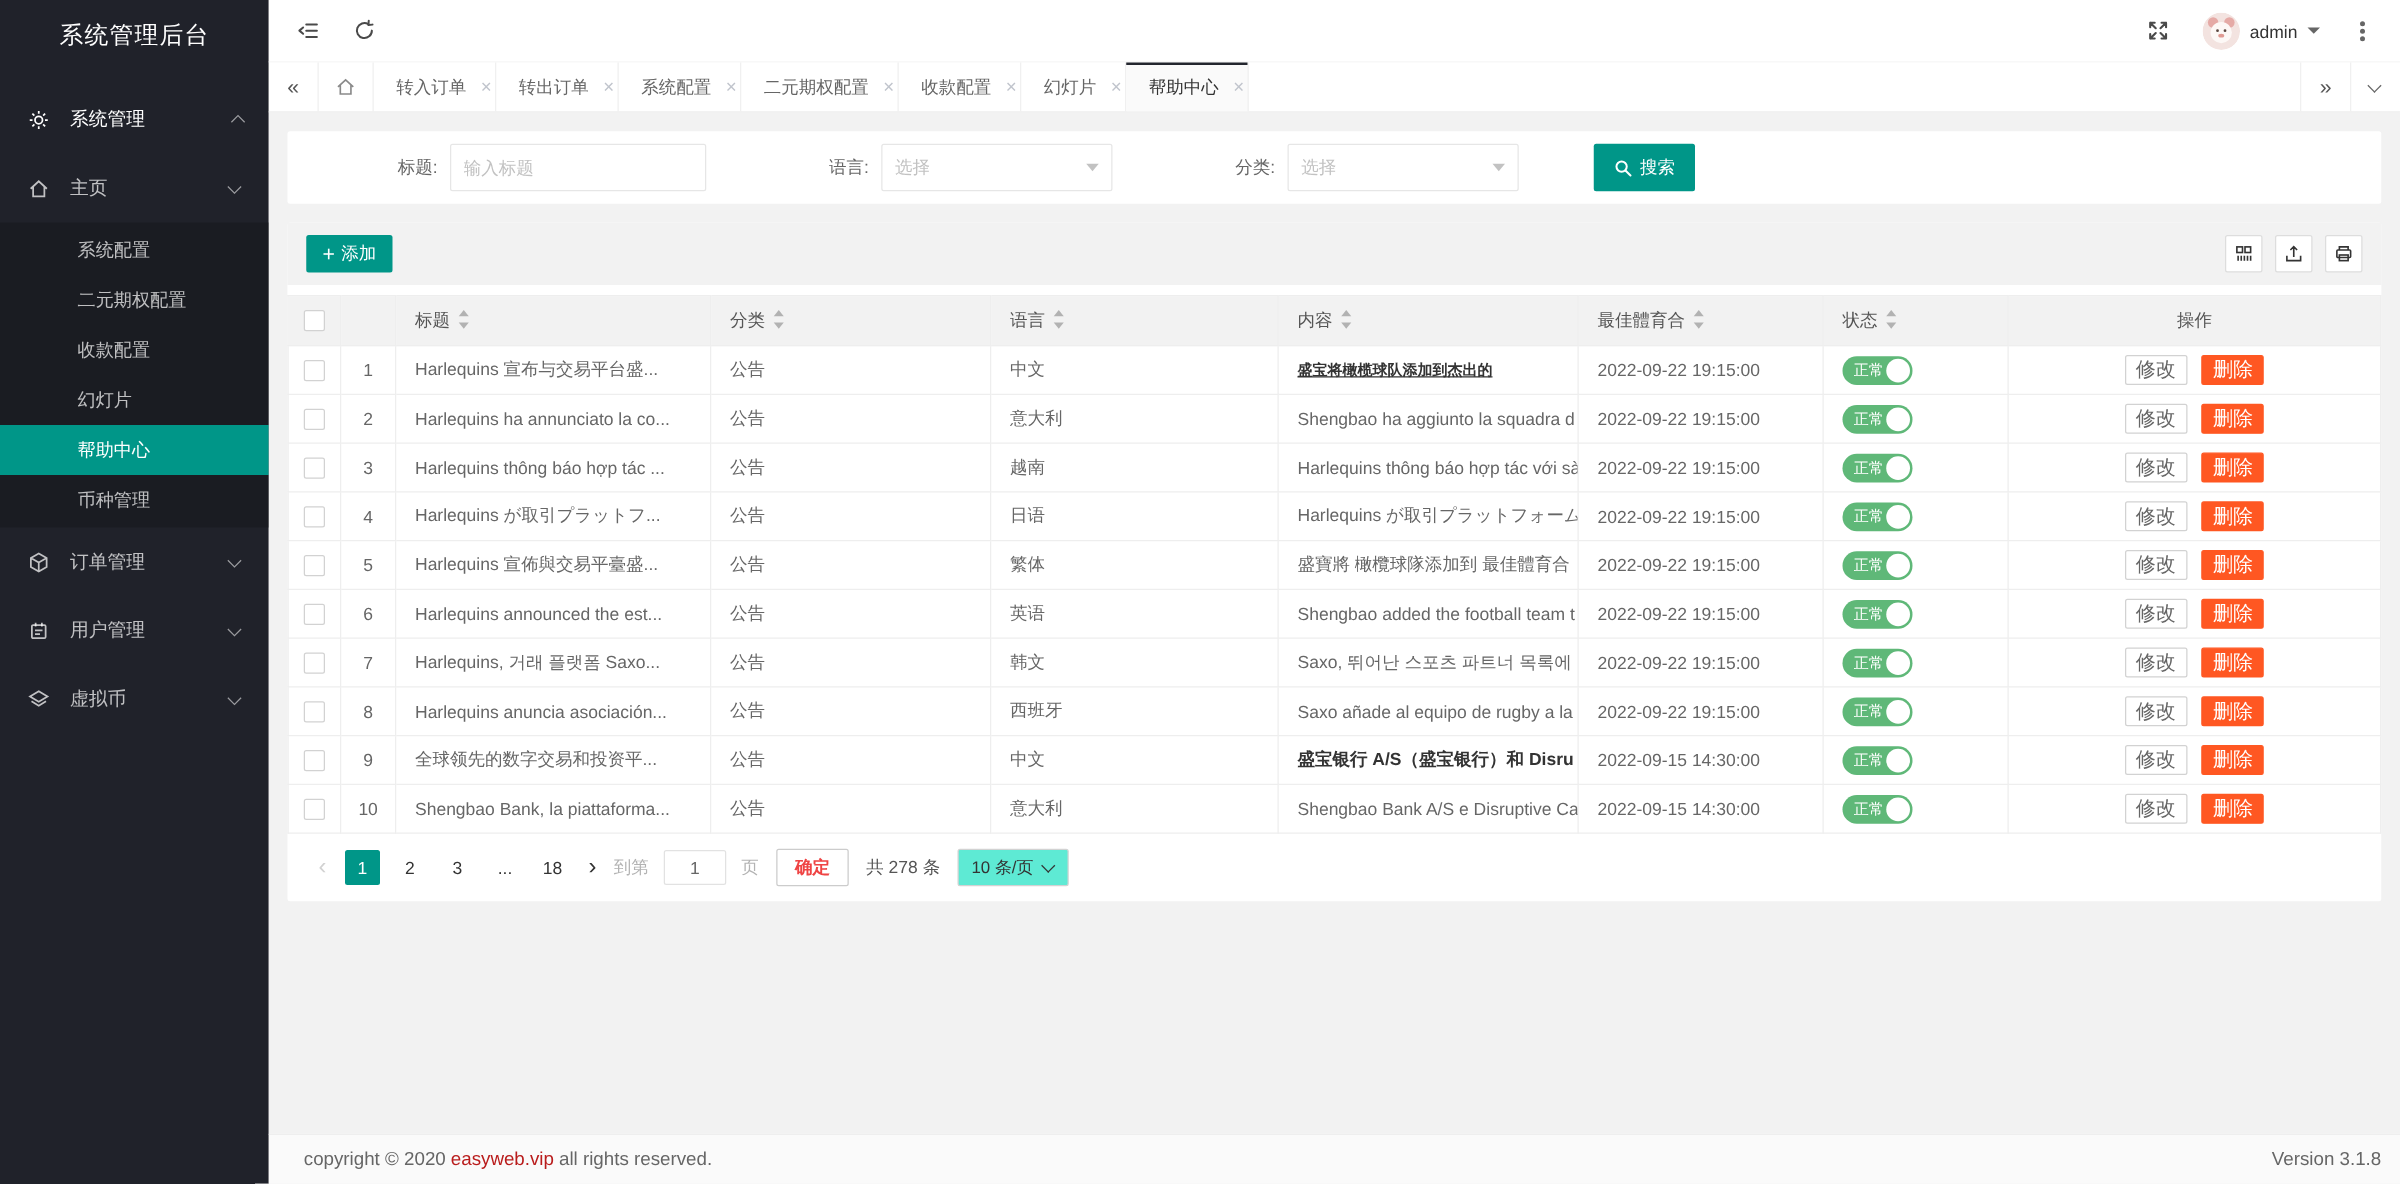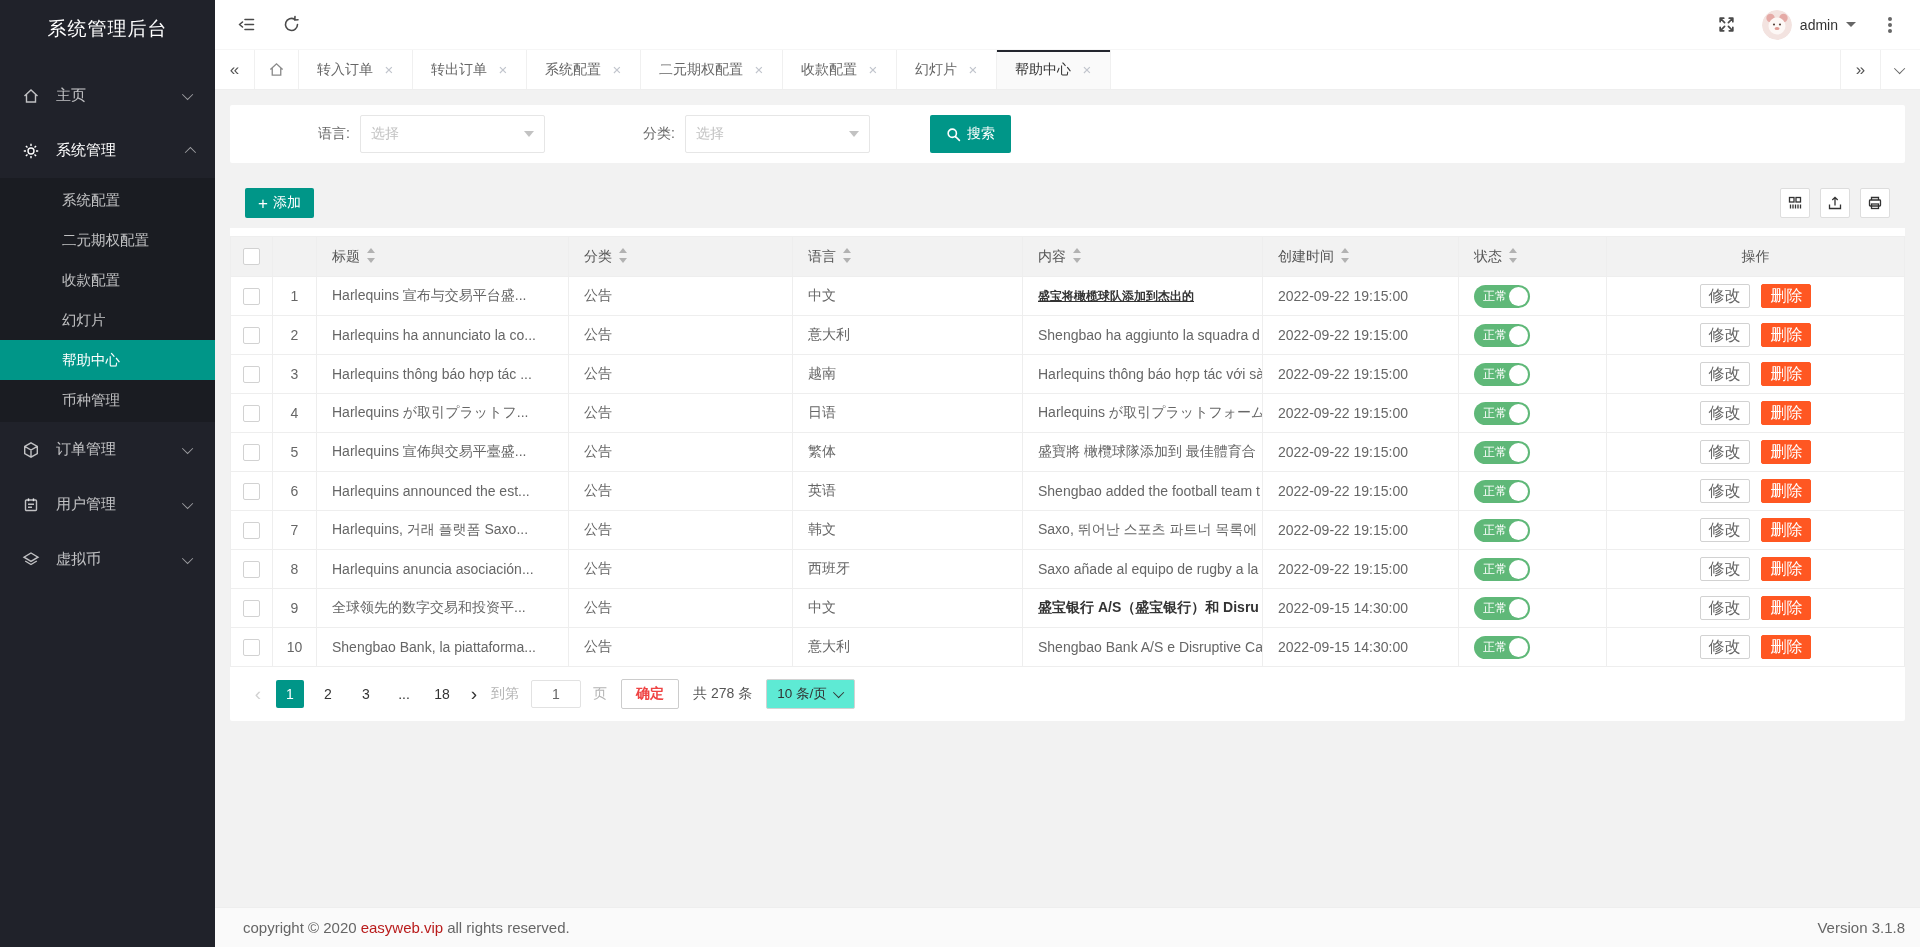--- a/index.html
+++ b/index.html
@@ -41,21 +41,21 @@
   .kebab { width:4px; height:4px; border-radius:50%; background:#666; box-shadow:0 -6px 0 #666, 0 6px 0 #666; margin:0 6px; cursor:pointer; }
 
   
   .tabbar { height:40px; background:#fff; border-bottom:1px solid #eee; display:flex; align-items:stretch; box-shadow:0 1px 2px rgba(0,0,0,.04); }
   .tab-ctrl { width:40px; display:flex; align-items:center; justify-content:center; border-right:1px solid #f0f0f0; color:#666; cursor:pointer; font-size:15px; }
   .tab-ctrl.r { border-right:none; border-left:1px solid #f0f0f0; }
   .tabs-right { margin-left:auto; display:flex; }
   .dbl-left::before { content:"\00AB"; font-size:17px; color:#555; }
   .dbl-right::before { content:"\00BB"; font-size:17px; color:#555; }
   .chev-sm { width:8px; height:8px; border-left:1.6px solid #666; border-bottom:1.6px solid #666; transform:rotate(-45deg) translateY(-2px); }
-  .tab { display:flex; align-items:center; padding:0 16px 0 18px; border-right:1px solid #f0f0f0; color:#666; cursor:pointer; position:relative; white-space:nowrap; }
+  .tab { display:flex; align-items:center; padding:0 0 0 18px; border-right:1px solid #f0f0f0; color:#666; cursor:pointer; position:relative; white-space:nowrap; }
   .tab.home-tab { width:44px; justify-content:center; padding:0; }
   .tab.home-tab svg { width:17px; height:17px; stroke:#8a8a8a; fill:none; stroke-width:1.4; }
   .tab .tab-label { pointer-events:none; }
   .tab .close-icon { margin-left:9px; width:14px; text-align:center; }
   .tab .close-icon::before { content:"\00D7"; color:#c0c4cc; font-size:15px; }
   .tab.active { background:#fafafa; color:#333; }
   .tab.active::before { content:""; position:absolute; top:0; left:0; right:0; height:2px; background:#23262E; }
 
   
   .content { flex:1; overflow:hidden; padding:15px; background:#f2f2f2; }
@@ -119,39 +119,39 @@
 </style>
 </head>
 <body>
 
 <div class="app">
 
   <aside class="sidebar">
     <div class="logo">系统管理后台</div>
     <nav class="nav">
 
-      <div class="nav-item">
-        <span class="nicon">
-          <svg viewBox="0 0 18 18">
-              <path d="M2.5 9 L9 3 L15.5 9 M4.5 7.6 V15 H13.5 V7.6"></path>
-            </svg>
-        </span>
-        <span class="nlabel">主页</span>
-        <span class="chev down"></span>
-      </div>
-
       <div class="nav-item parent-active">
         <span class="nicon">
           <svg viewBox="0 0 18 18">
               <circle cx="9" cy="9" r="3"></circle>
               <path d="M9 1.8 V4 M9 14 V16.2 M1.8 9 H4 M14 9 H16.2 M3.9 3.9 L5.5 5.5 M12.5 12.5 L14.1 14.1 M14.1 3.9 L12.5 5.5 M5.5 12.5 L3.9 14.1"></path>
             </svg>
         </span>
         <span class="nlabel">系统管理</span>
         <span class="chev up"></span>
+      </div>
+
+      <div class="nav-item">
+        <span class="nicon">
+          <svg viewBox="0 0 18 18">
+              <path d="M2.5 9 L9 3 L15.5 9 M4.5 7.6 V15 H13.5 V7.6"></path>
+            </svg>
+        </span>
+        <span class="nlabel">主页</span>
+        <span class="chev down"></span>
       </div>
 
       <div class="submenu">
 
           <div class="sub-item">
             <span>系统配置</span>
           </div>
 
           <div class="sub-item">
             <span>二元期权配置</span>
@@ -301,20 +301,24 @@
         <div class="tab-ctrl r">
           <span class="chev-sm"></span>
         </div>
       </div>
     </div>
 
     <div class="content">
 
       <div class="search-card">
         <div class="f-group">
+          <span class="f-label">标题:</span>
+          <input class="f-input" type="text" placeholder="输入标题" style="">
+        </div>
+        <div class="f-group">
           <span class="f-label">语言:</span>
           <div class="f-select">
             <span>选择</span>
             <span class="sel-caret"></span>
           </div>
         </div>
         <div class="f-group">
           <span class="f-label">分类:</span>
           <div class="f-select">
             <span>选择</span>
@@ -373,21 +377,21 @@
               <col>
           </colgroup>
           <thead>
             <tr>
               <th class="c-check"><span class="checkbox"></span></th>
               <th class="c-num"></th>
               <th><span>标题</span><span class="sort-icon"></span></th>
               <th><span>分类</span><span class="sort-icon"></span></th>
               <th><span>语言</span><span class="sort-icon"></span></th>
               <th><span>内容</span><span class="sort-icon"></span></th>
-              <th><span>创建时间</span><span class="sort-icon"></span></th>
+              <th><span>最佳體育合</span><span class="sort-icon"></span></th>
               <th><span>状态</span><span class="sort-icon"></span></th>
               <th class="c-ops"><span>操作</span></th>
             </tr>
           </thead>
           <tbody>
 
               <tr>
                 <td class="c-check"><span class="checkbox"></span></td>
                 <td class="c-num">1</td>
                 <td>Harlequins 宣布与交易平台盛...</td>

